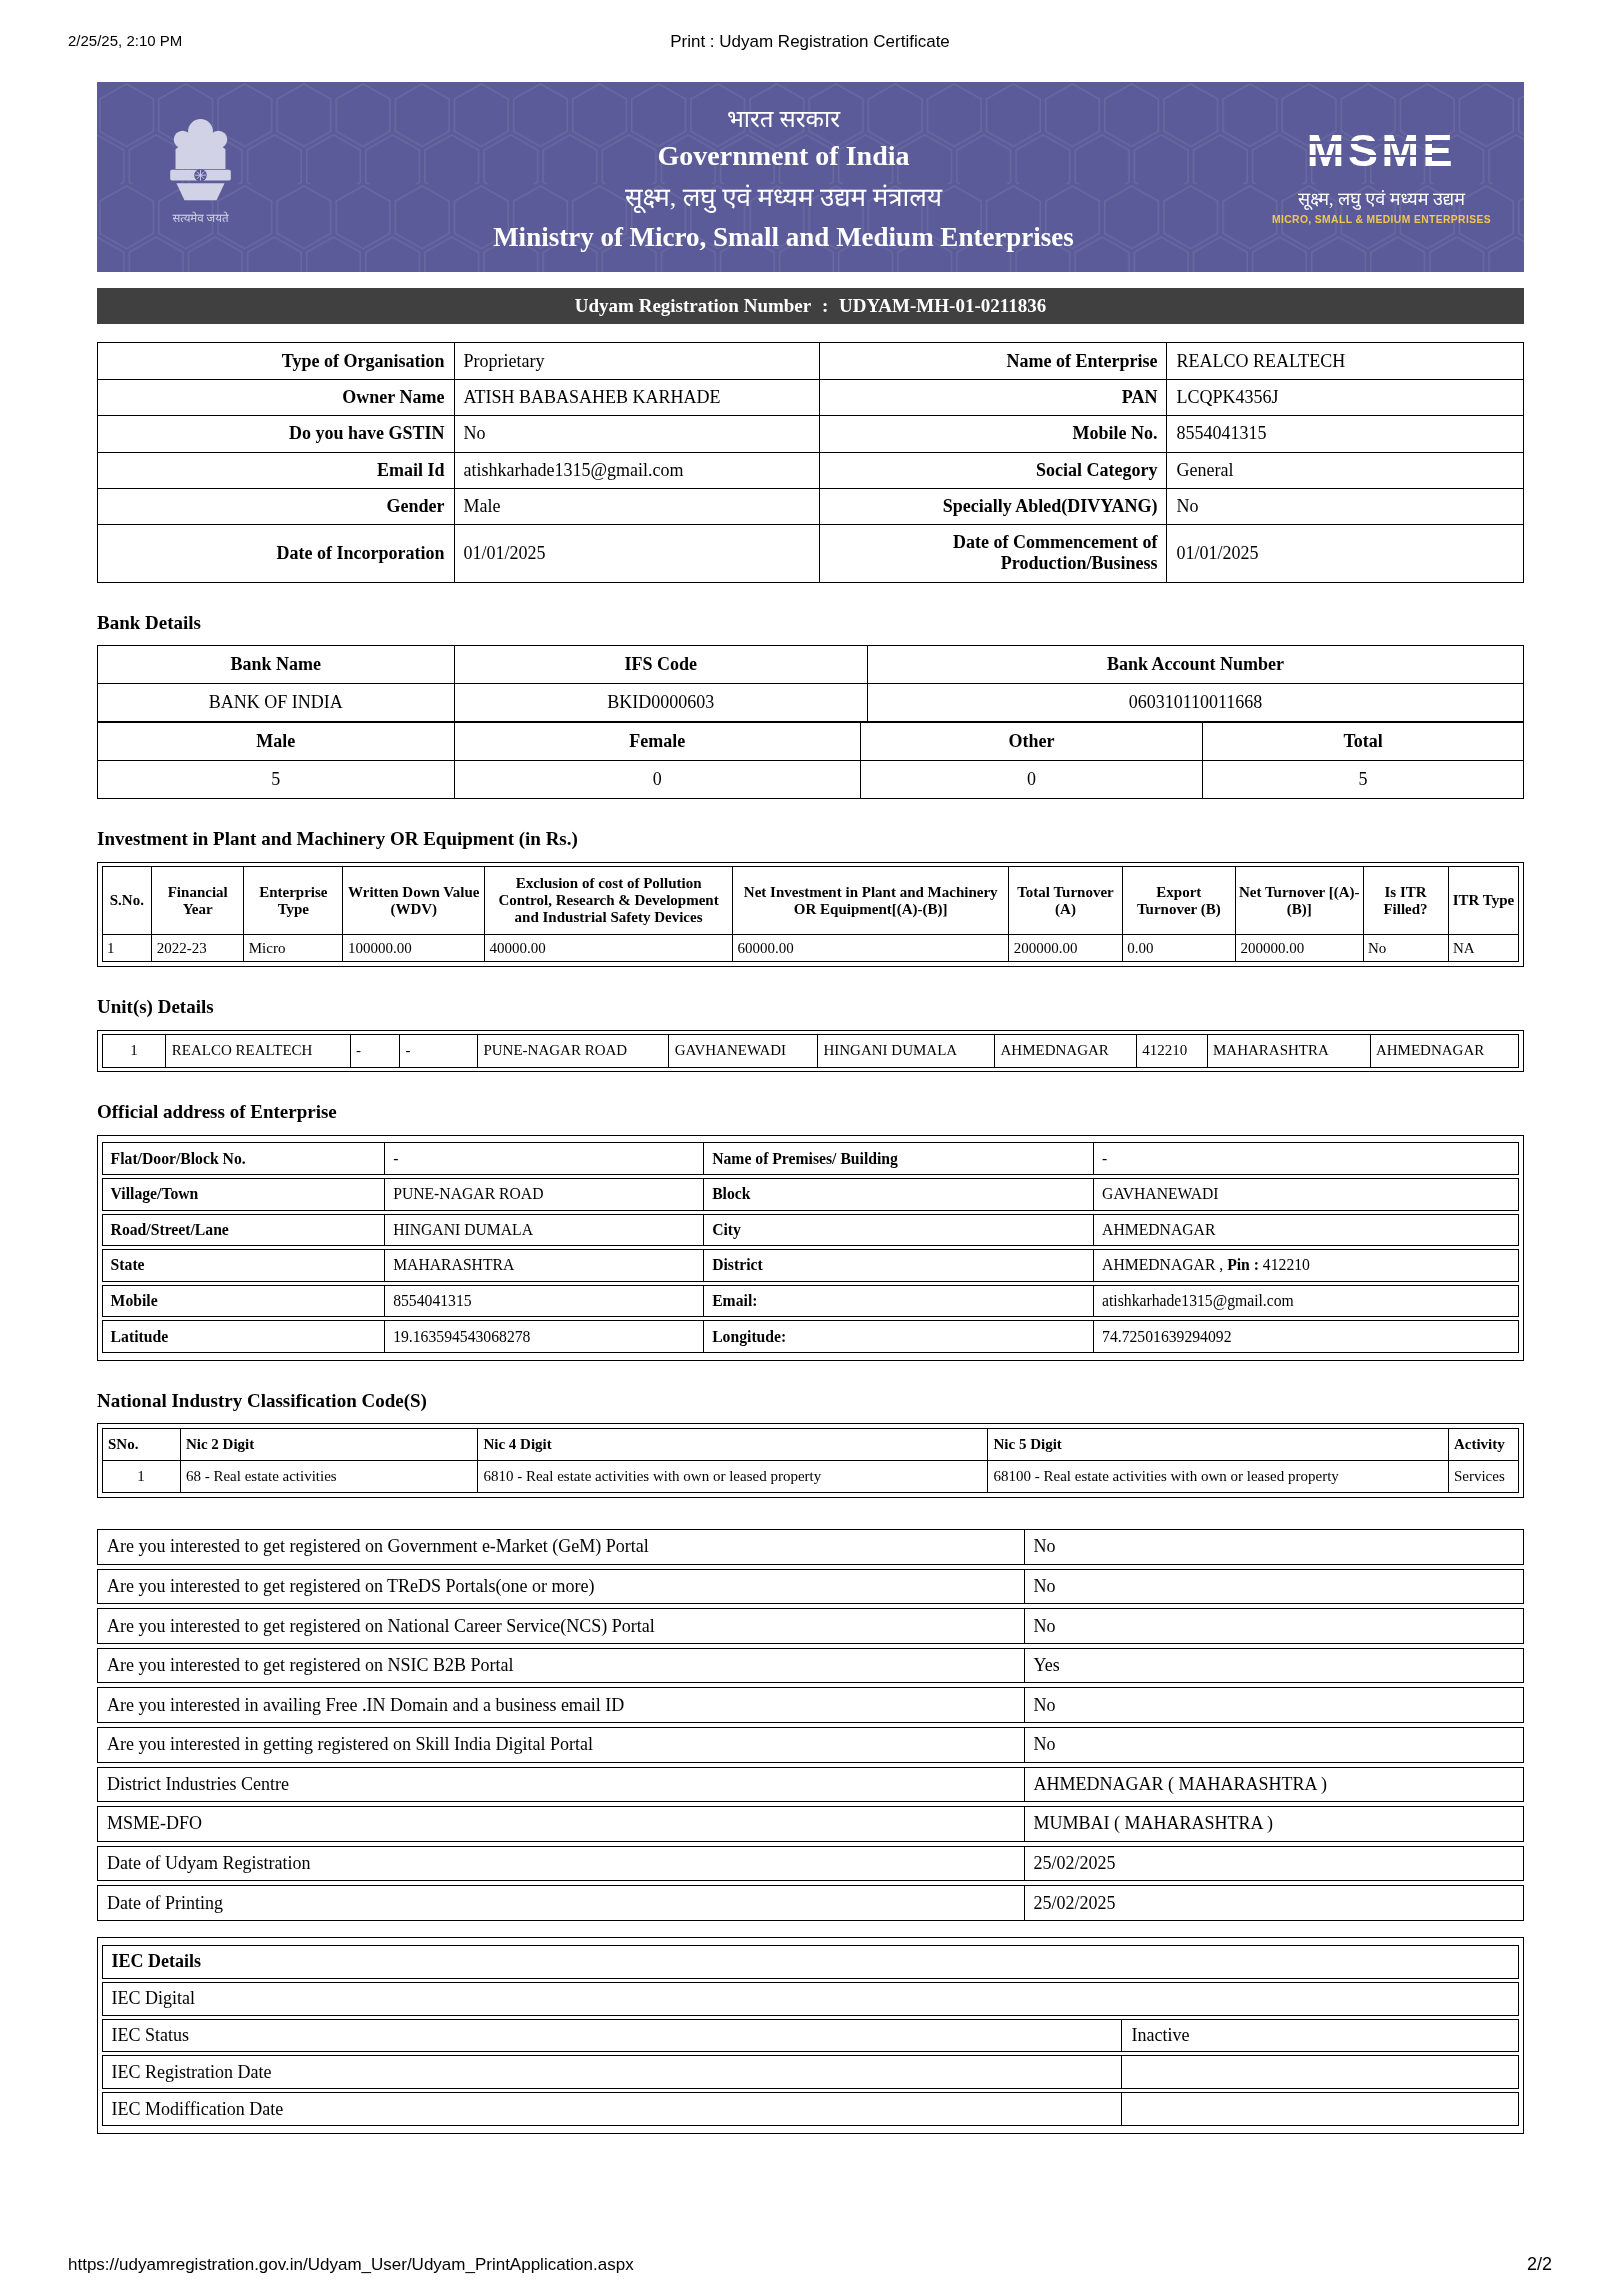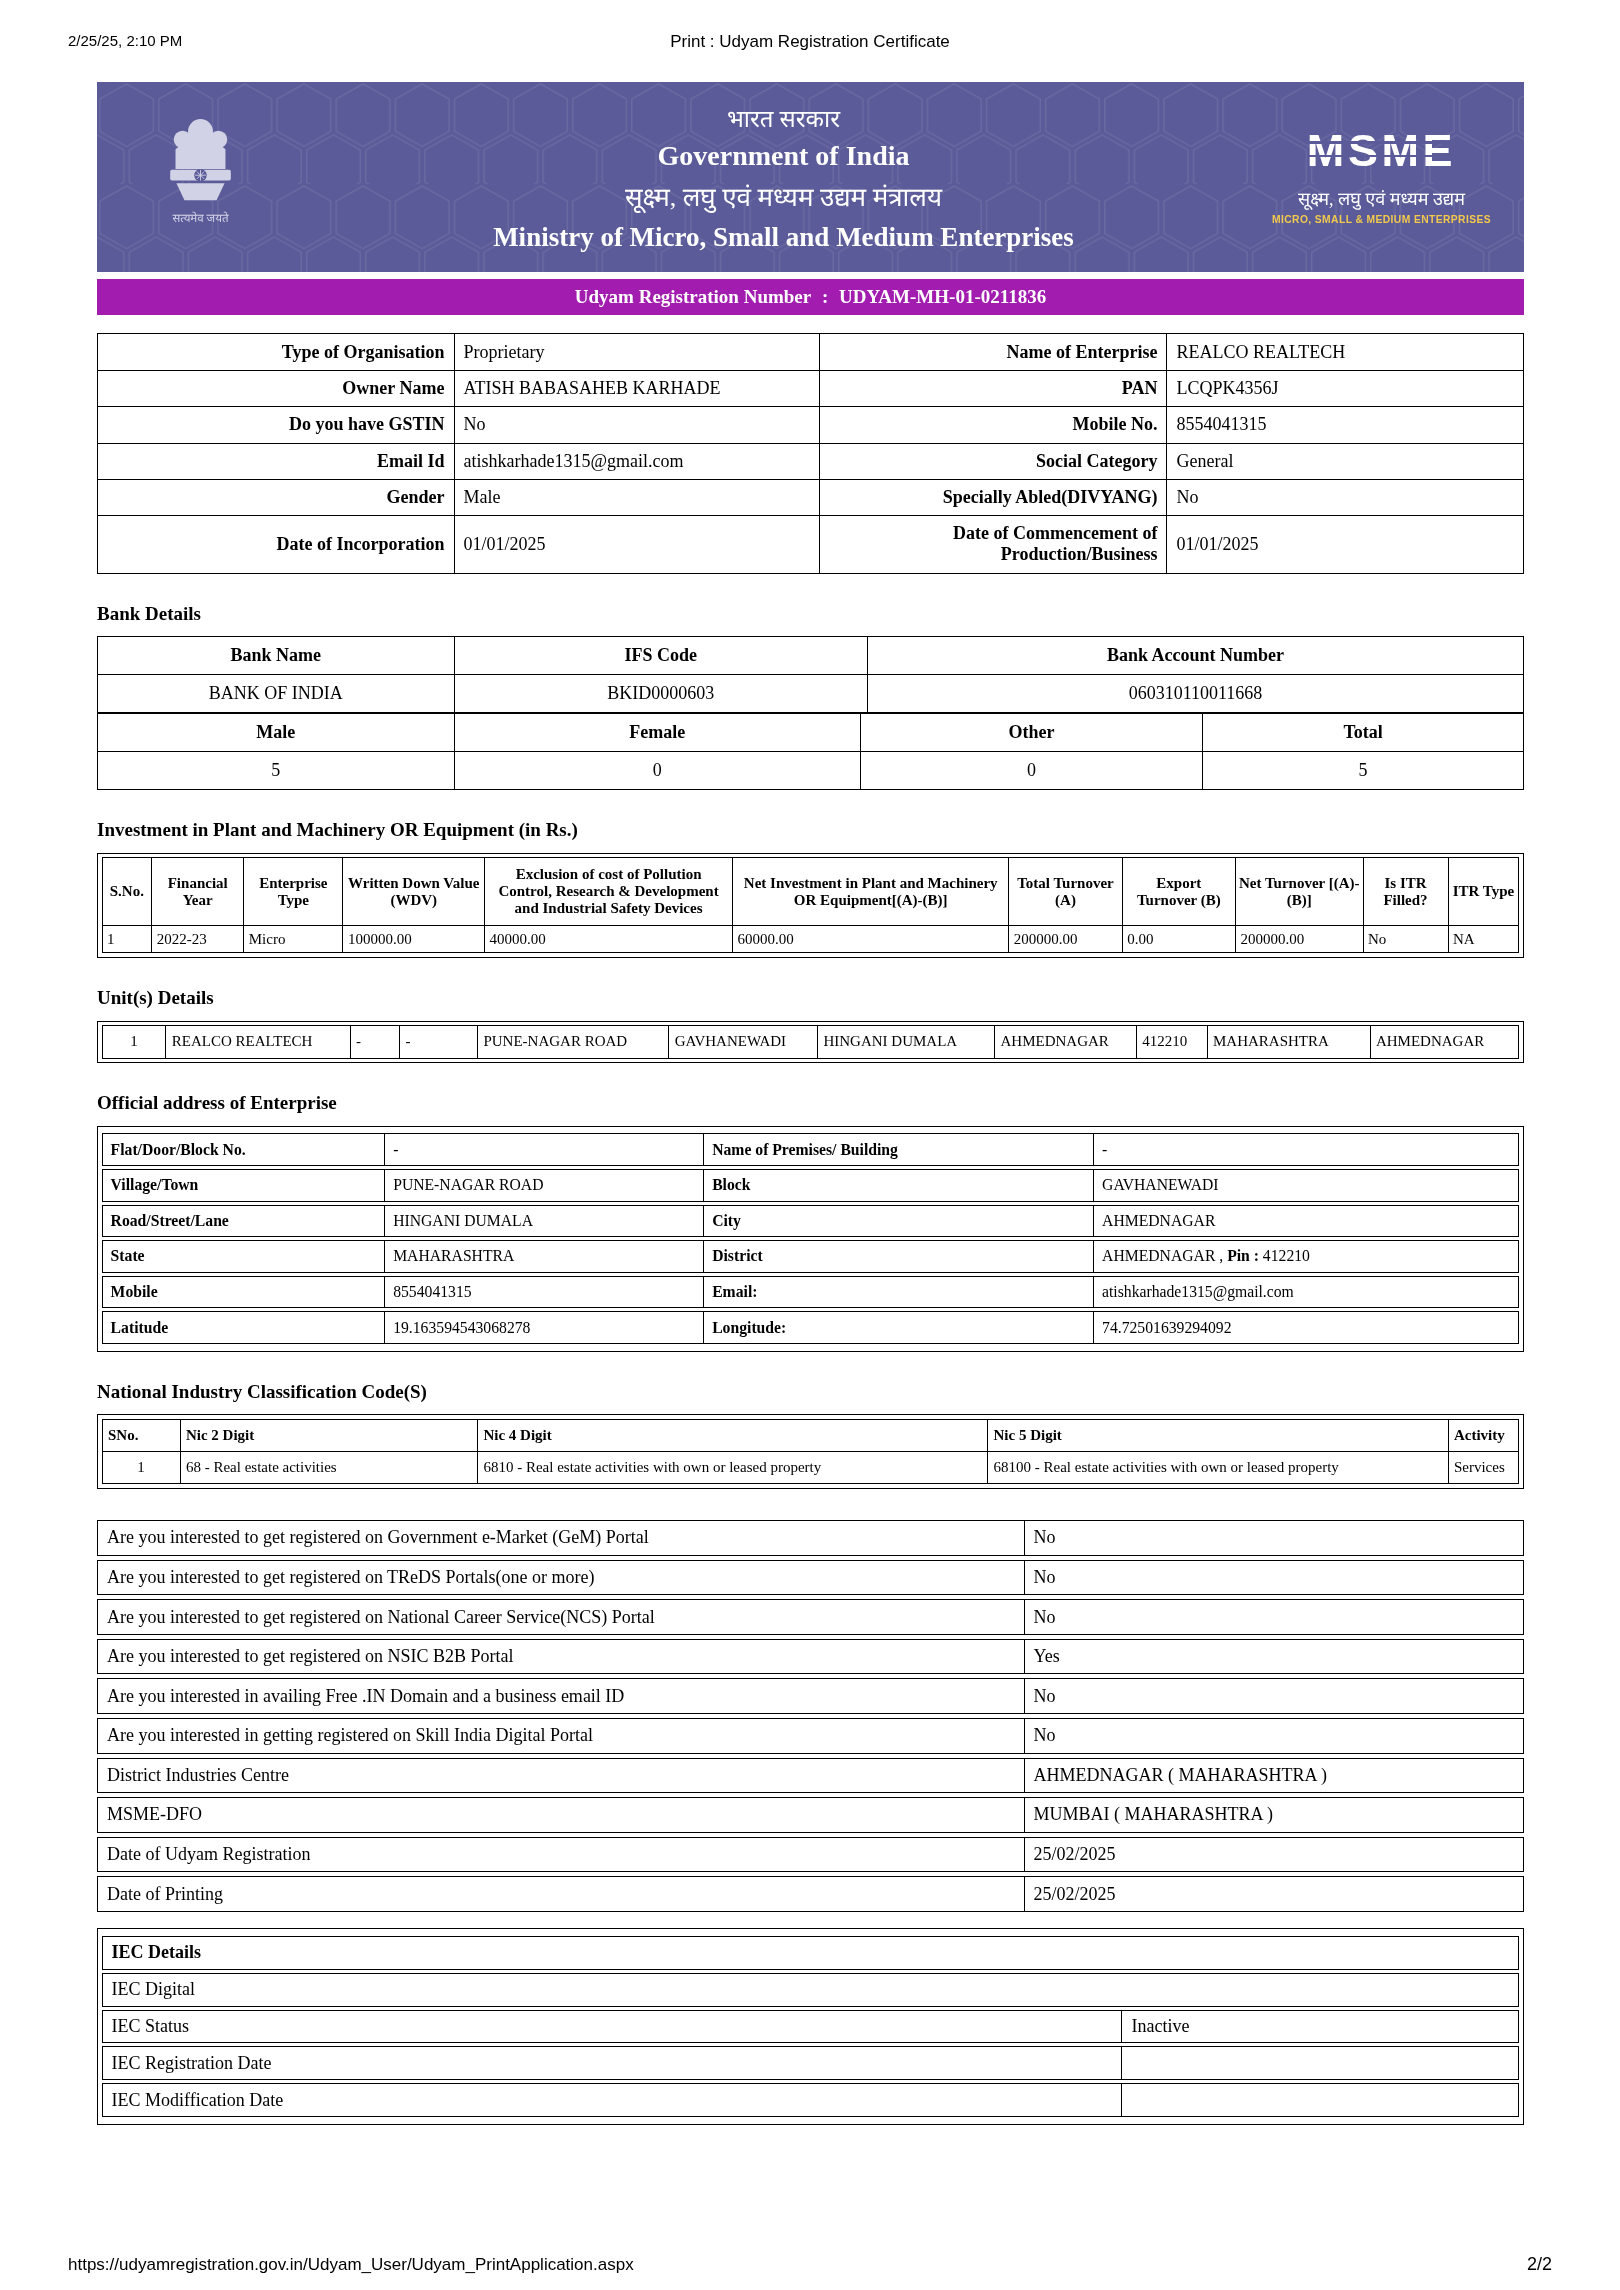--- a/index.html
+++ b/index.html
@@ -16,21 +16,21 @@
 .bc2{font-size:28px;font-weight:bold;margin-top:6.3px}
 .bc3{font-size:26px;margin-top:6.3px}
 .bc4{font-size:27px;font-weight:bold;margin-top:8px}
 .banner-right{width:260px;text-align:center;color:#fff;position:relative;padding-right:25px}
 .msme-word{display:inline-block;position:relative;font-family:"Liberation Sans",sans-serif;font-weight:900;font-size:45px;letter-spacing:3.6px;line-height:1}
 .msme-word::before,.msme-word::after{content:"";position:absolute;left:0;right:0;height:2.7px;background:#5b5b99}
 .msme-word::before{top:13.4px}
 .msme-word::after{top:27px}
 .msme-hindi{font-size:18px;margin-top:13px}
 .msme-tag{display:inline-block;color:#f2c94c;font-family:"Liberation Sans",sans-serif;font-weight:bold;font-size:10.3px;letter-spacing:0.4px;margin-top:3.6px}
-.regbar{background:#a21caf;color:#fff;text-align:center;font-weight:bold;font-size:19px;padding:7.2px 0;margin-top:7px}
+.regbar{background:#404040;color:#fff;text-align:center;font-weight:bold;font-size:19px;padding:7.2px 0;margin-top:16px}
 .regsep{margin:0 10.7px}
 table{width:100%;border-collapse:collapse}
 .kv{margin-top:18px}
 .kv td{border:0.9px solid #000;font-size:18px;padding:7.2px 9px;vertical-align:middle}
 .kv .lbl{font-weight:bold;text-align:right}
 .green{background:#008000;color:#fff;text-align:center}
 .sh{font-weight:bold;font-size:19px;margin:29px 0 11.6px}
 .simple th,.simple td{border:0.9px solid #000;font-size:18px;padding:8px 7.2px;text-align:center;font-weight:normal}
 .simple th{font-weight:bold}
 .boxwrap{border:0.9px solid #000;padding:3.6px}

